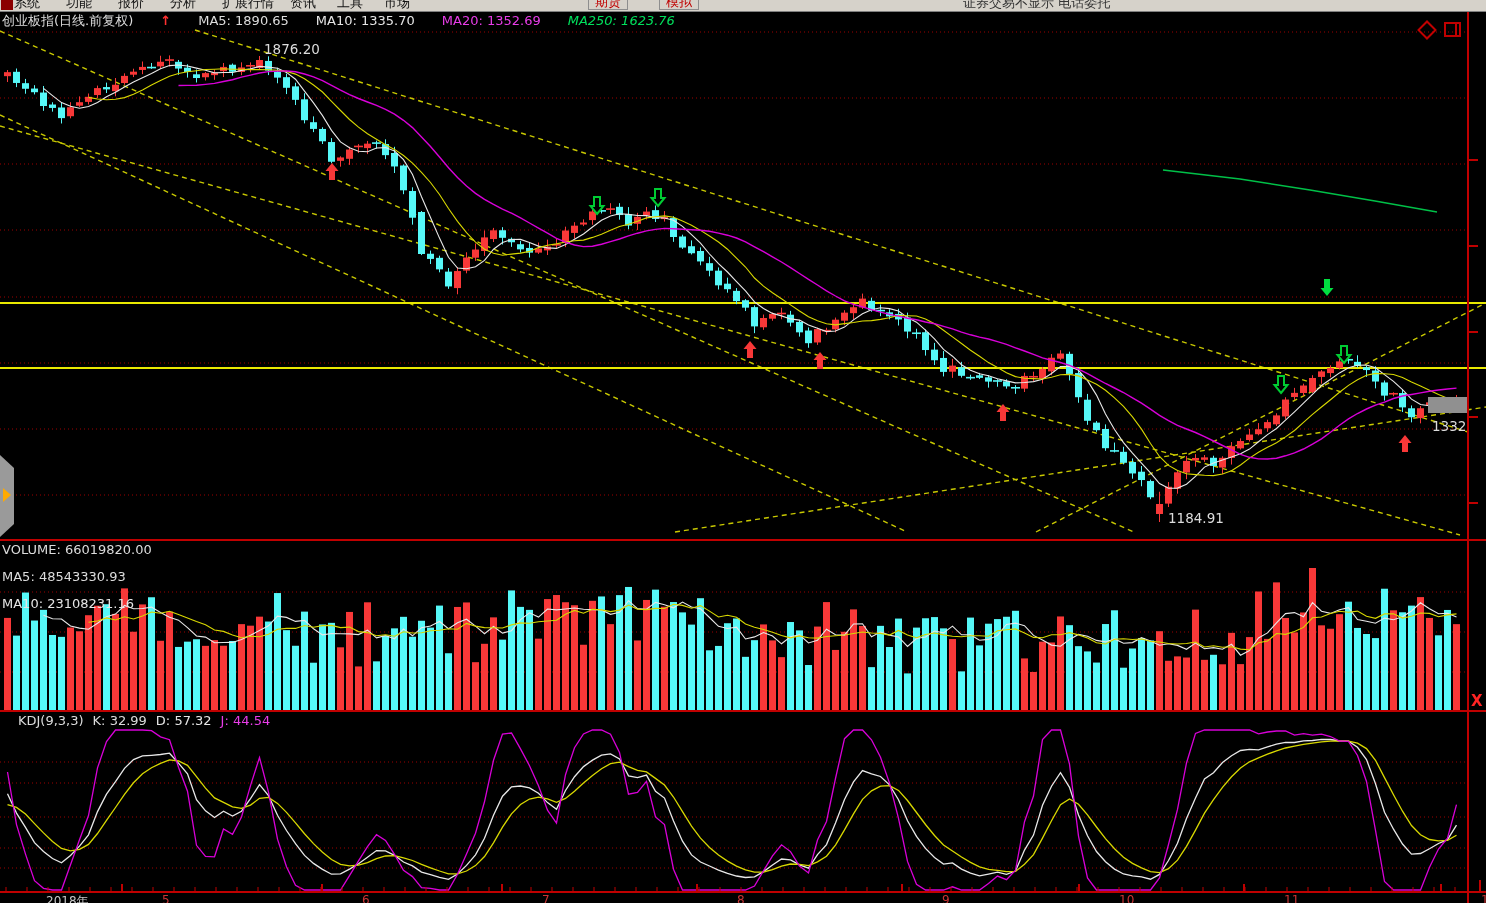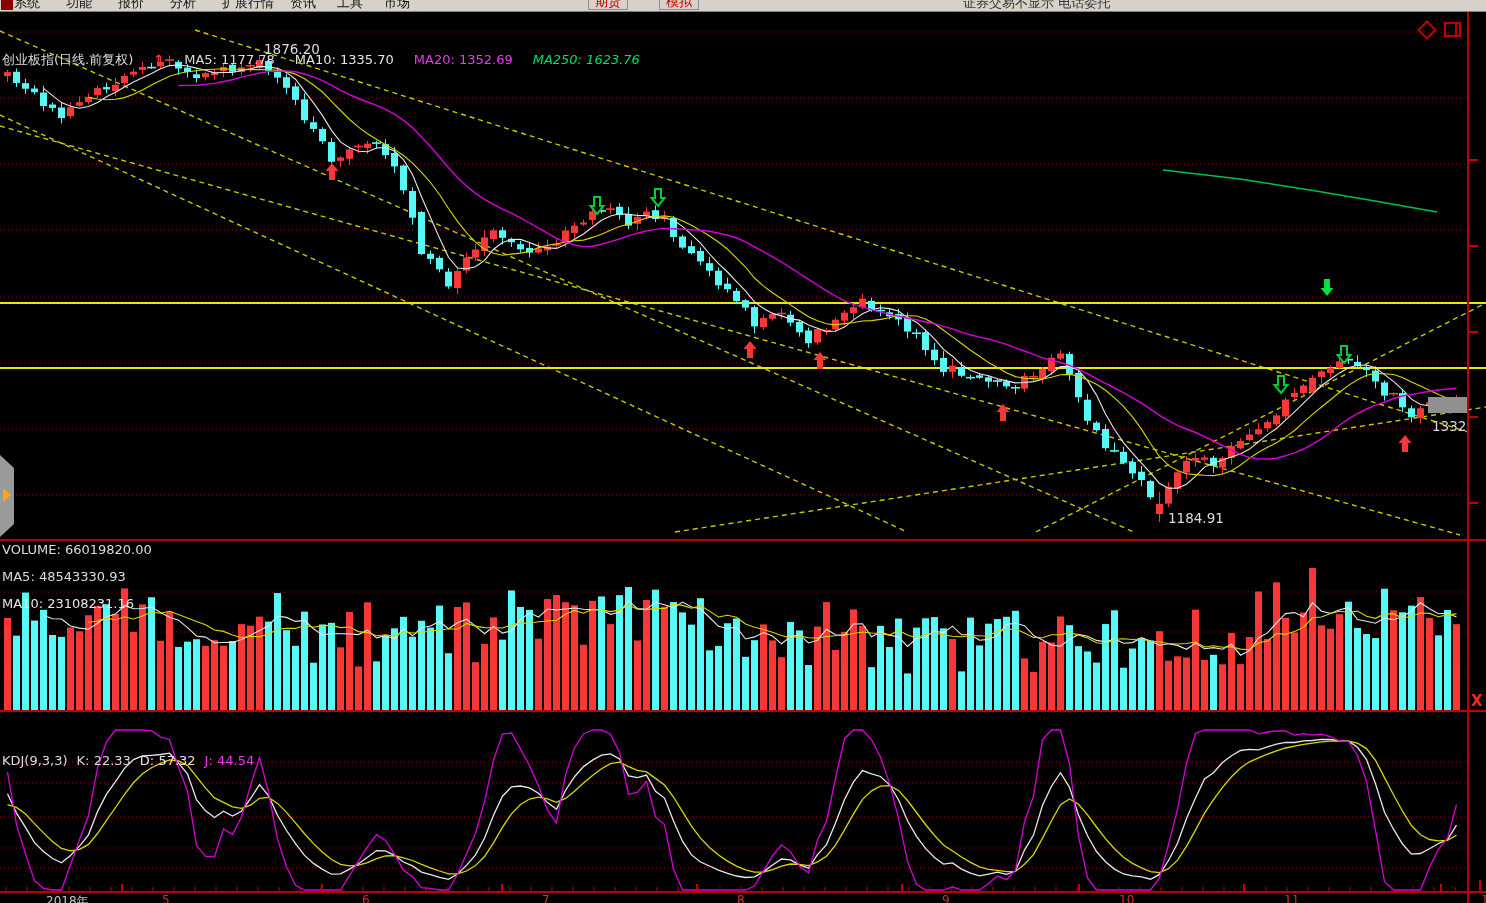--- a/index.html
+++ b/index.html
@@ -9,25 +9,25 @@
   .menubar{position:absolute;left:0;top:0;width:1486px;height:11px;
            background:#d6d2ca;border-bottom:1px solid #7f7f7f;overflow:hidden;}
   .menubar .mi{position:absolute;top:-6px;font-size:13px;color:#111;white-space:nowrap;cursor:default;}
   .menubar .hot{position:absolute;top:-9px;height:19px;padding:0 6px;font-size:13px;line-height:19px;
                 color:#c00000;border:1px solid #8e8e8e;background:#d6d2ca;box-sizing:border-box;}
   .menubar .rtext{position:absolute;top:-6px;font-size:13px;color:#333;}
   .appicon{position:absolute;left:1px;top:0;width:12px;height:10px;background:#8b0000;}
   
   svg#chart{position:absolute;left:0;top:0;}
   
-  .hdr{position:absolute;display:flex;gap:20px;font-size:13px;white-space:nowrap;align-items:baseline;}
+  .hdr{position:absolute;display:flex;gap:27px;font-size:13px;white-space:nowrap;align-items:baseline;}
   #main-header{left:2px;top:12px;}
   #vol-header{left:2px;top:542px;gap:12px;flex-direction:column;}
-  #kdj-header{left:2px;top:713px;gap:9px;}
-  .c-white{color:#dcdcdc;} .c-yel{color:#e5e5e5;} .c-mag{color:#e83ce8;margin-top:40px;}
+  #kdj-header{left:18px;top:713px;gap:9px;}
+  .c-white{color:#dcdcdc;} .c-yel{color:#e5e5e5;} .c-mag{color:#e83ce8;}
   .c-grn{color:#00e05c;font-style:italic;} .c-red{color:#ff3030;font-weight:bold;}
   
   .corner{position:absolute;top:22px;left:1420px;display:flex;gap:10px;align-items:center;}
   .diamond{width:10px;height:10px;border:2px solid #c00000;transform:rotate(45deg);}
   .winico{width:13px;height:11px;border:2px solid #c00000;position:relative;}
   .winico::after{content:"";position:absolute;right:2px;top:0;bottom:0;width:2px;background:#c00000;}
   
   .handle{position:absolute;left:0;top:455px;width:14px;height:82px;background:#9a9a9a;
           clip-path:polygon(0 0,100% 16%,100% 84%,0 100%);}
   .handle .tri{position:absolute;left:3px;top:33px;width:0;height:0;
@@ -707,40 +707,40 @@
     <span class="mi" style="left: 290px;">资讯</span>
     <span class="mi" style="left: 337px;">工具</span>
     <span class="mi" style="left: 384px;">市场</span>
     <span class="hot" style="left: 588px;">期货</span>
     <span class="hot" style="left: 659px;">模拟</span>
   </div>
 
 <div class="hdr" id="main-header">
   <span class="c-white">创业板指(日线.前复权)</span>
   <span class="c-red">↑</span>
-  <span class="c-white">MA5: 1177.78</span>
+  <span class="c-white">MA5: 1890.65</span>
   <span class="c-yel">MA10: 1335.70</span>
   <span class="c-mag">MA20: 1352.69</span>
   <span class="c-grn">MA250: 1623.76</span>
 </div>
 
 <div class="corner">
   <div class="diamond"></div>
   <div class="winico"></div>
 </div>
 
 <div class="hdr" id="vol-header">
   <span class="c-white">VOLUME: 66019820.00</span>
   <span class="c-white">MA5: 48543330.93</span>
   <span class="c-yel">MA10: 23108231.16</span>
 </div>
 
 <div class="hdr" id="kdj-header">
   <span class="c-white">KDJ(9,3,3)</span>
-  <span class="c-white">K: 22.33</span>
+  <span class="c-white">K: 32.99</span>
   <span class="c-yel">D: 57.32</span>
   <span class="c-mag">J: 44.54</span>
 </div>
 
 <div class="handle">
   <div class="tri"></div>
 </div>
 
 <div class="closex">X</div>
 

